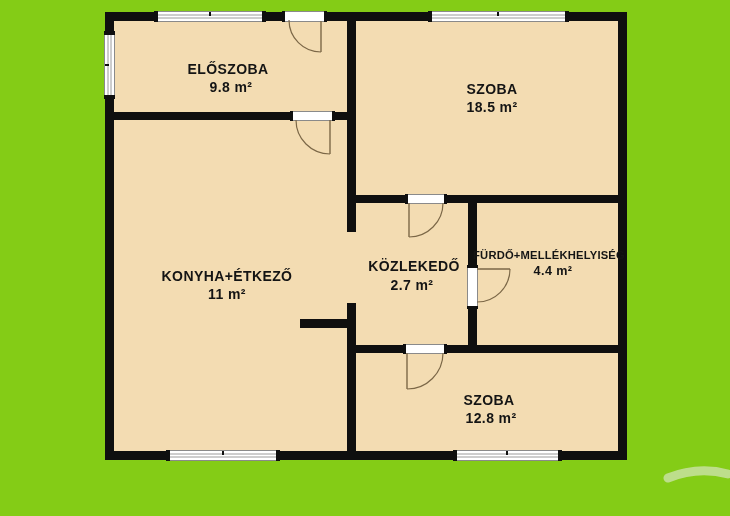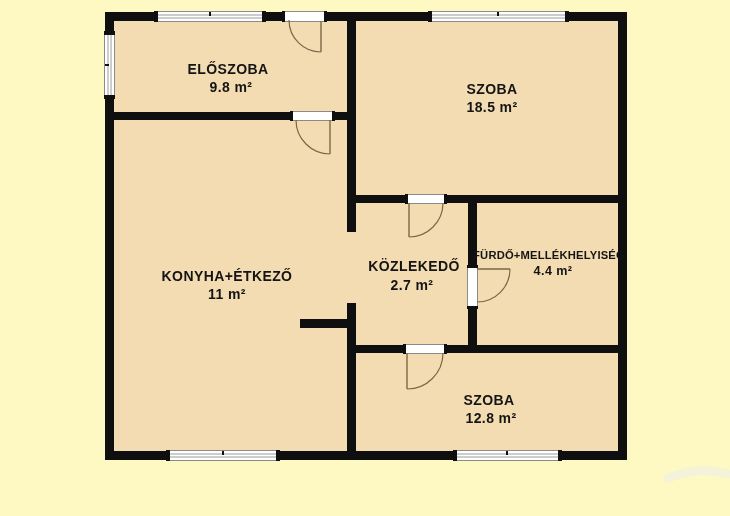--- a/index.html
+++ b/index.html
@@ -1,16 +1,16 @@
 <!DOCTYPE html>
 <html><head>
 <meta charset="utf-8">
 <style>
   html,body{margin:0;padding:0;background:#ffffff;}
-  .stage{position:relative;width:730px;height:516px;background:#fef9c3;overflow:hidden;}
+  .stage{position:relative;width:730px;height:516px;background:#84cc16;overflow:hidden;}
   svg{display:block;}
   .wall{fill:#0f0f0f;shape-rendering:crispEdges;}
   .floor{fill:#f3dcb2;}
   .win-base{fill:#ffffff;stroke:#8a8a8a;stroke-width:1;}
   .win-line{stroke:#9a9a9a;stroke-width:1;fill:none;}
   .win-cap{fill:#0f0f0f;shape-rendering:crispEdges;}
   .door-frame{fill:#ffffff;stroke:#8a8a8a;stroke-width:1;}
   .door-leaf{stroke:#7b6747;stroke-width:1.4;fill:none;}
   .door-arc{stroke:#7b6747;stroke-width:1.2;fill:none;}
   .lbl{font-family:"Liberation Sans","DejaVu Sans",sans-serif;font-weight:bold;fill:#141414;

